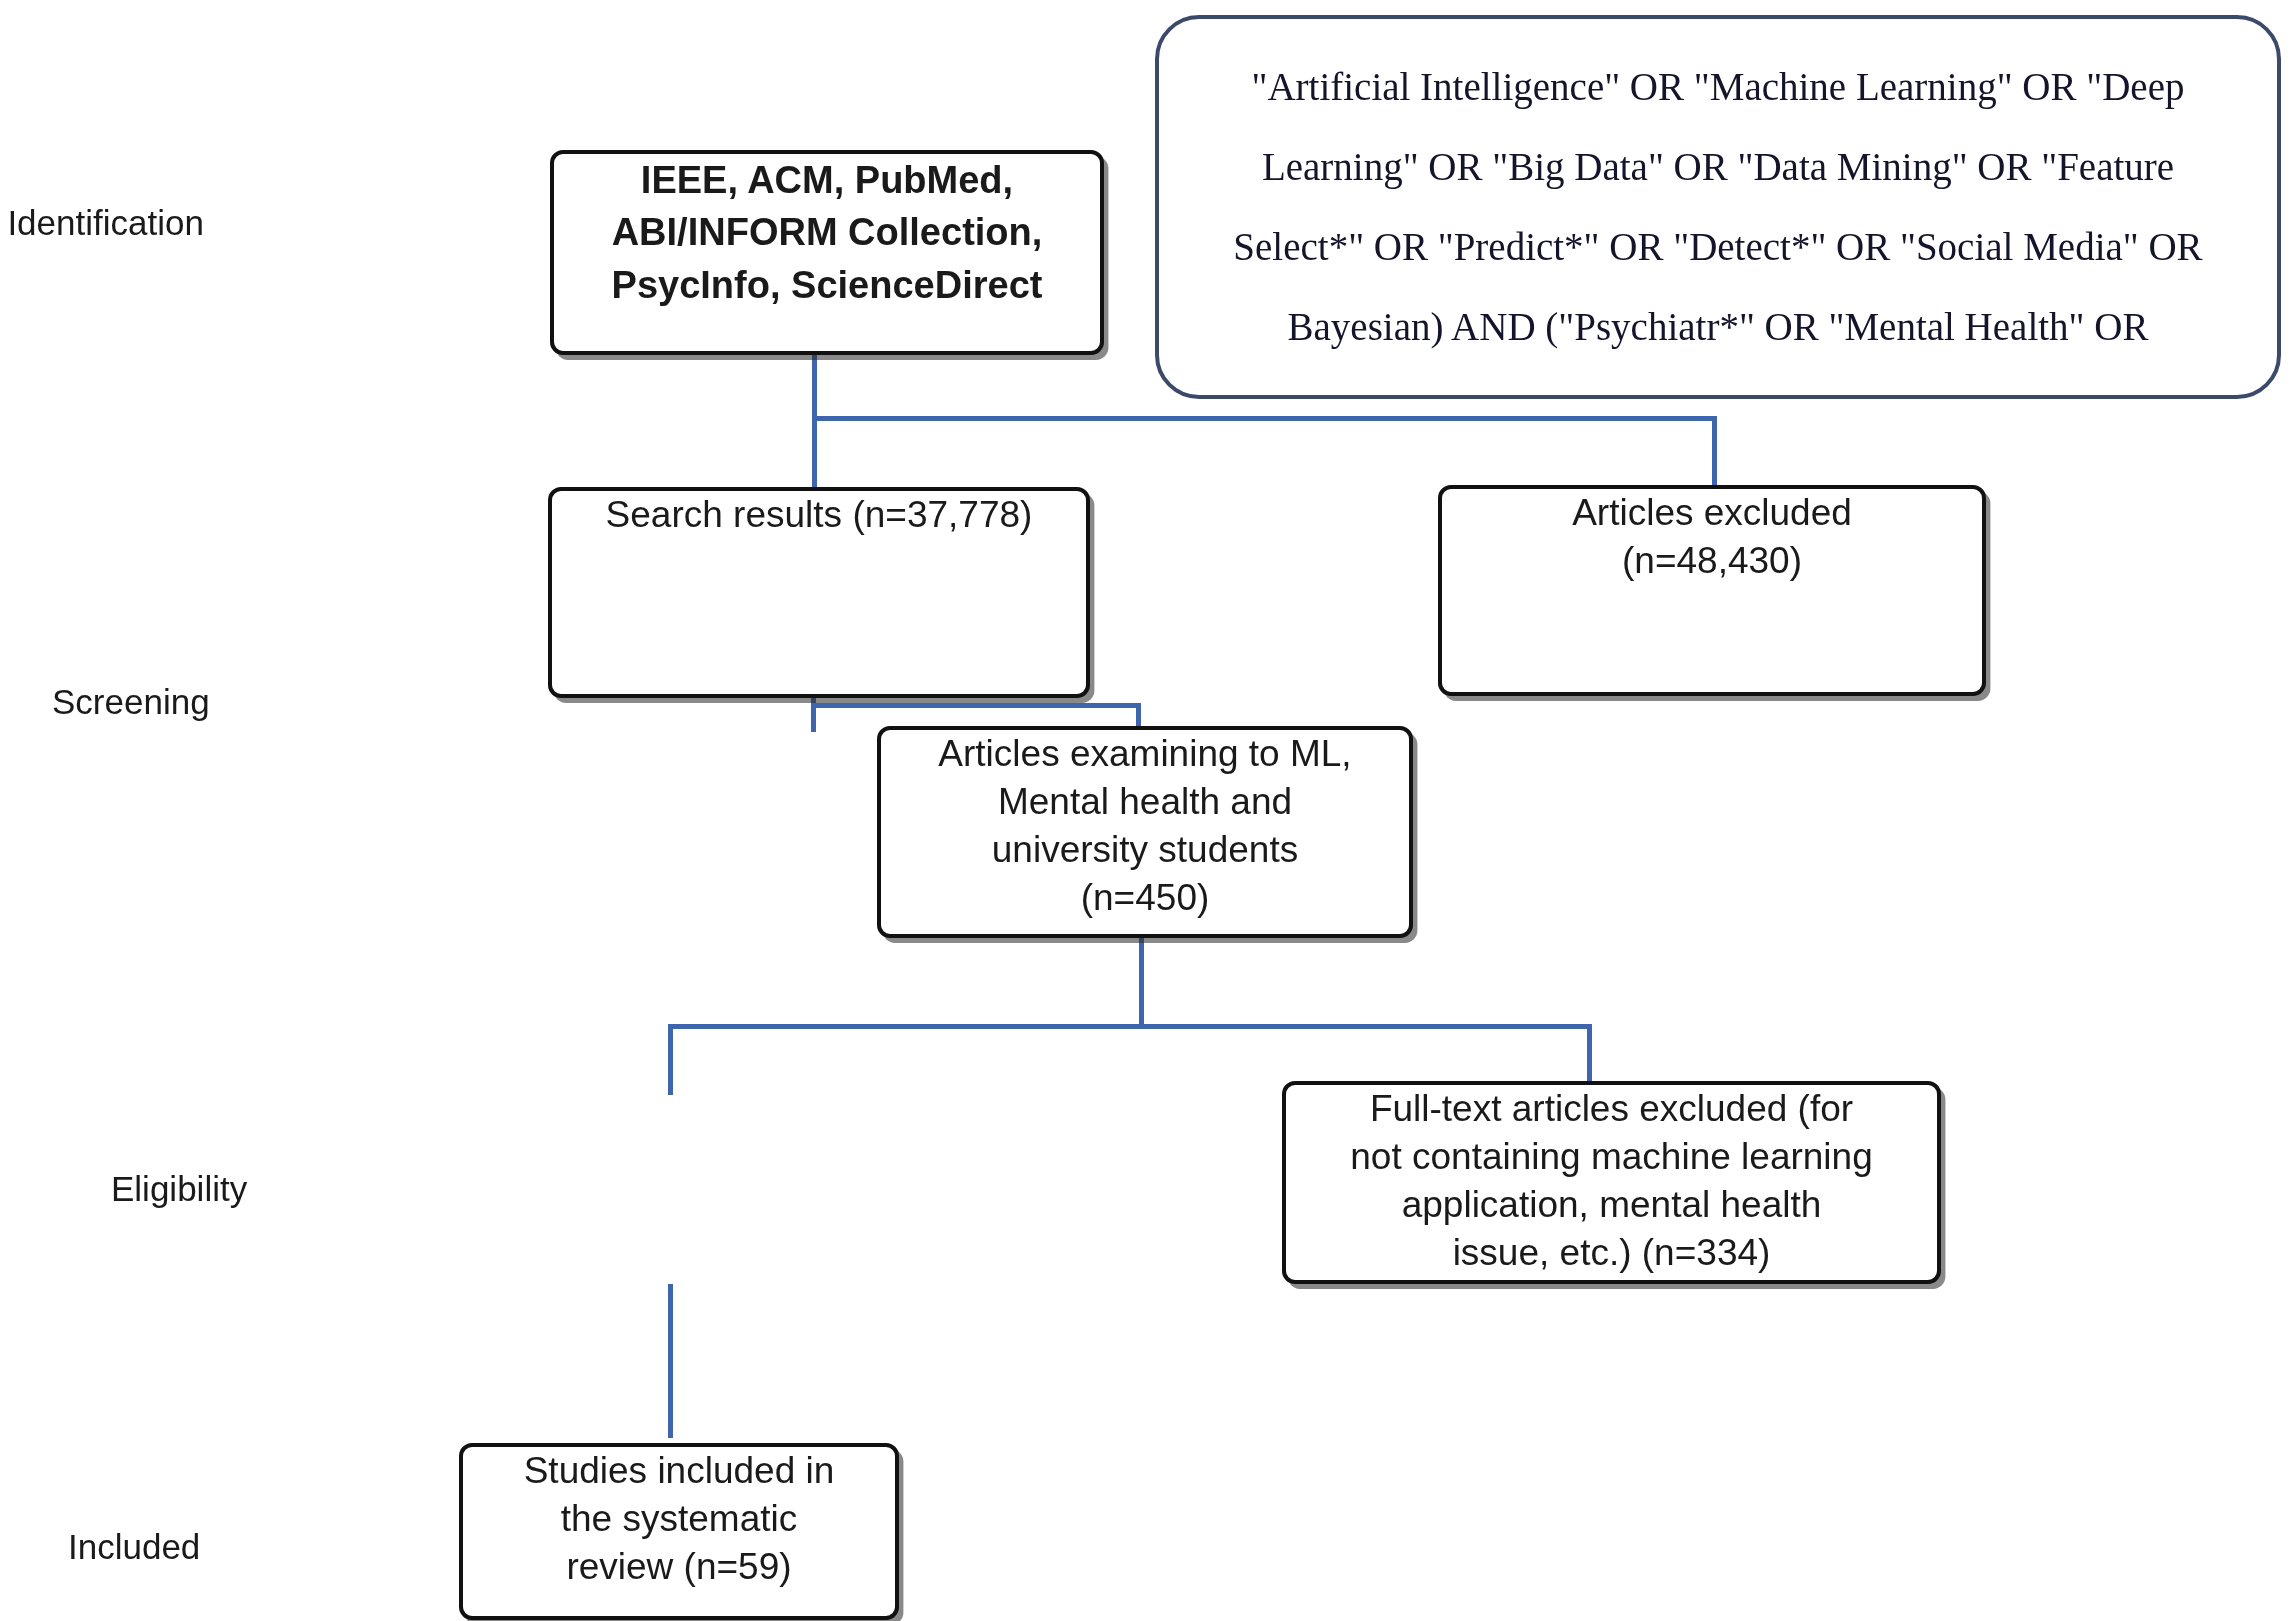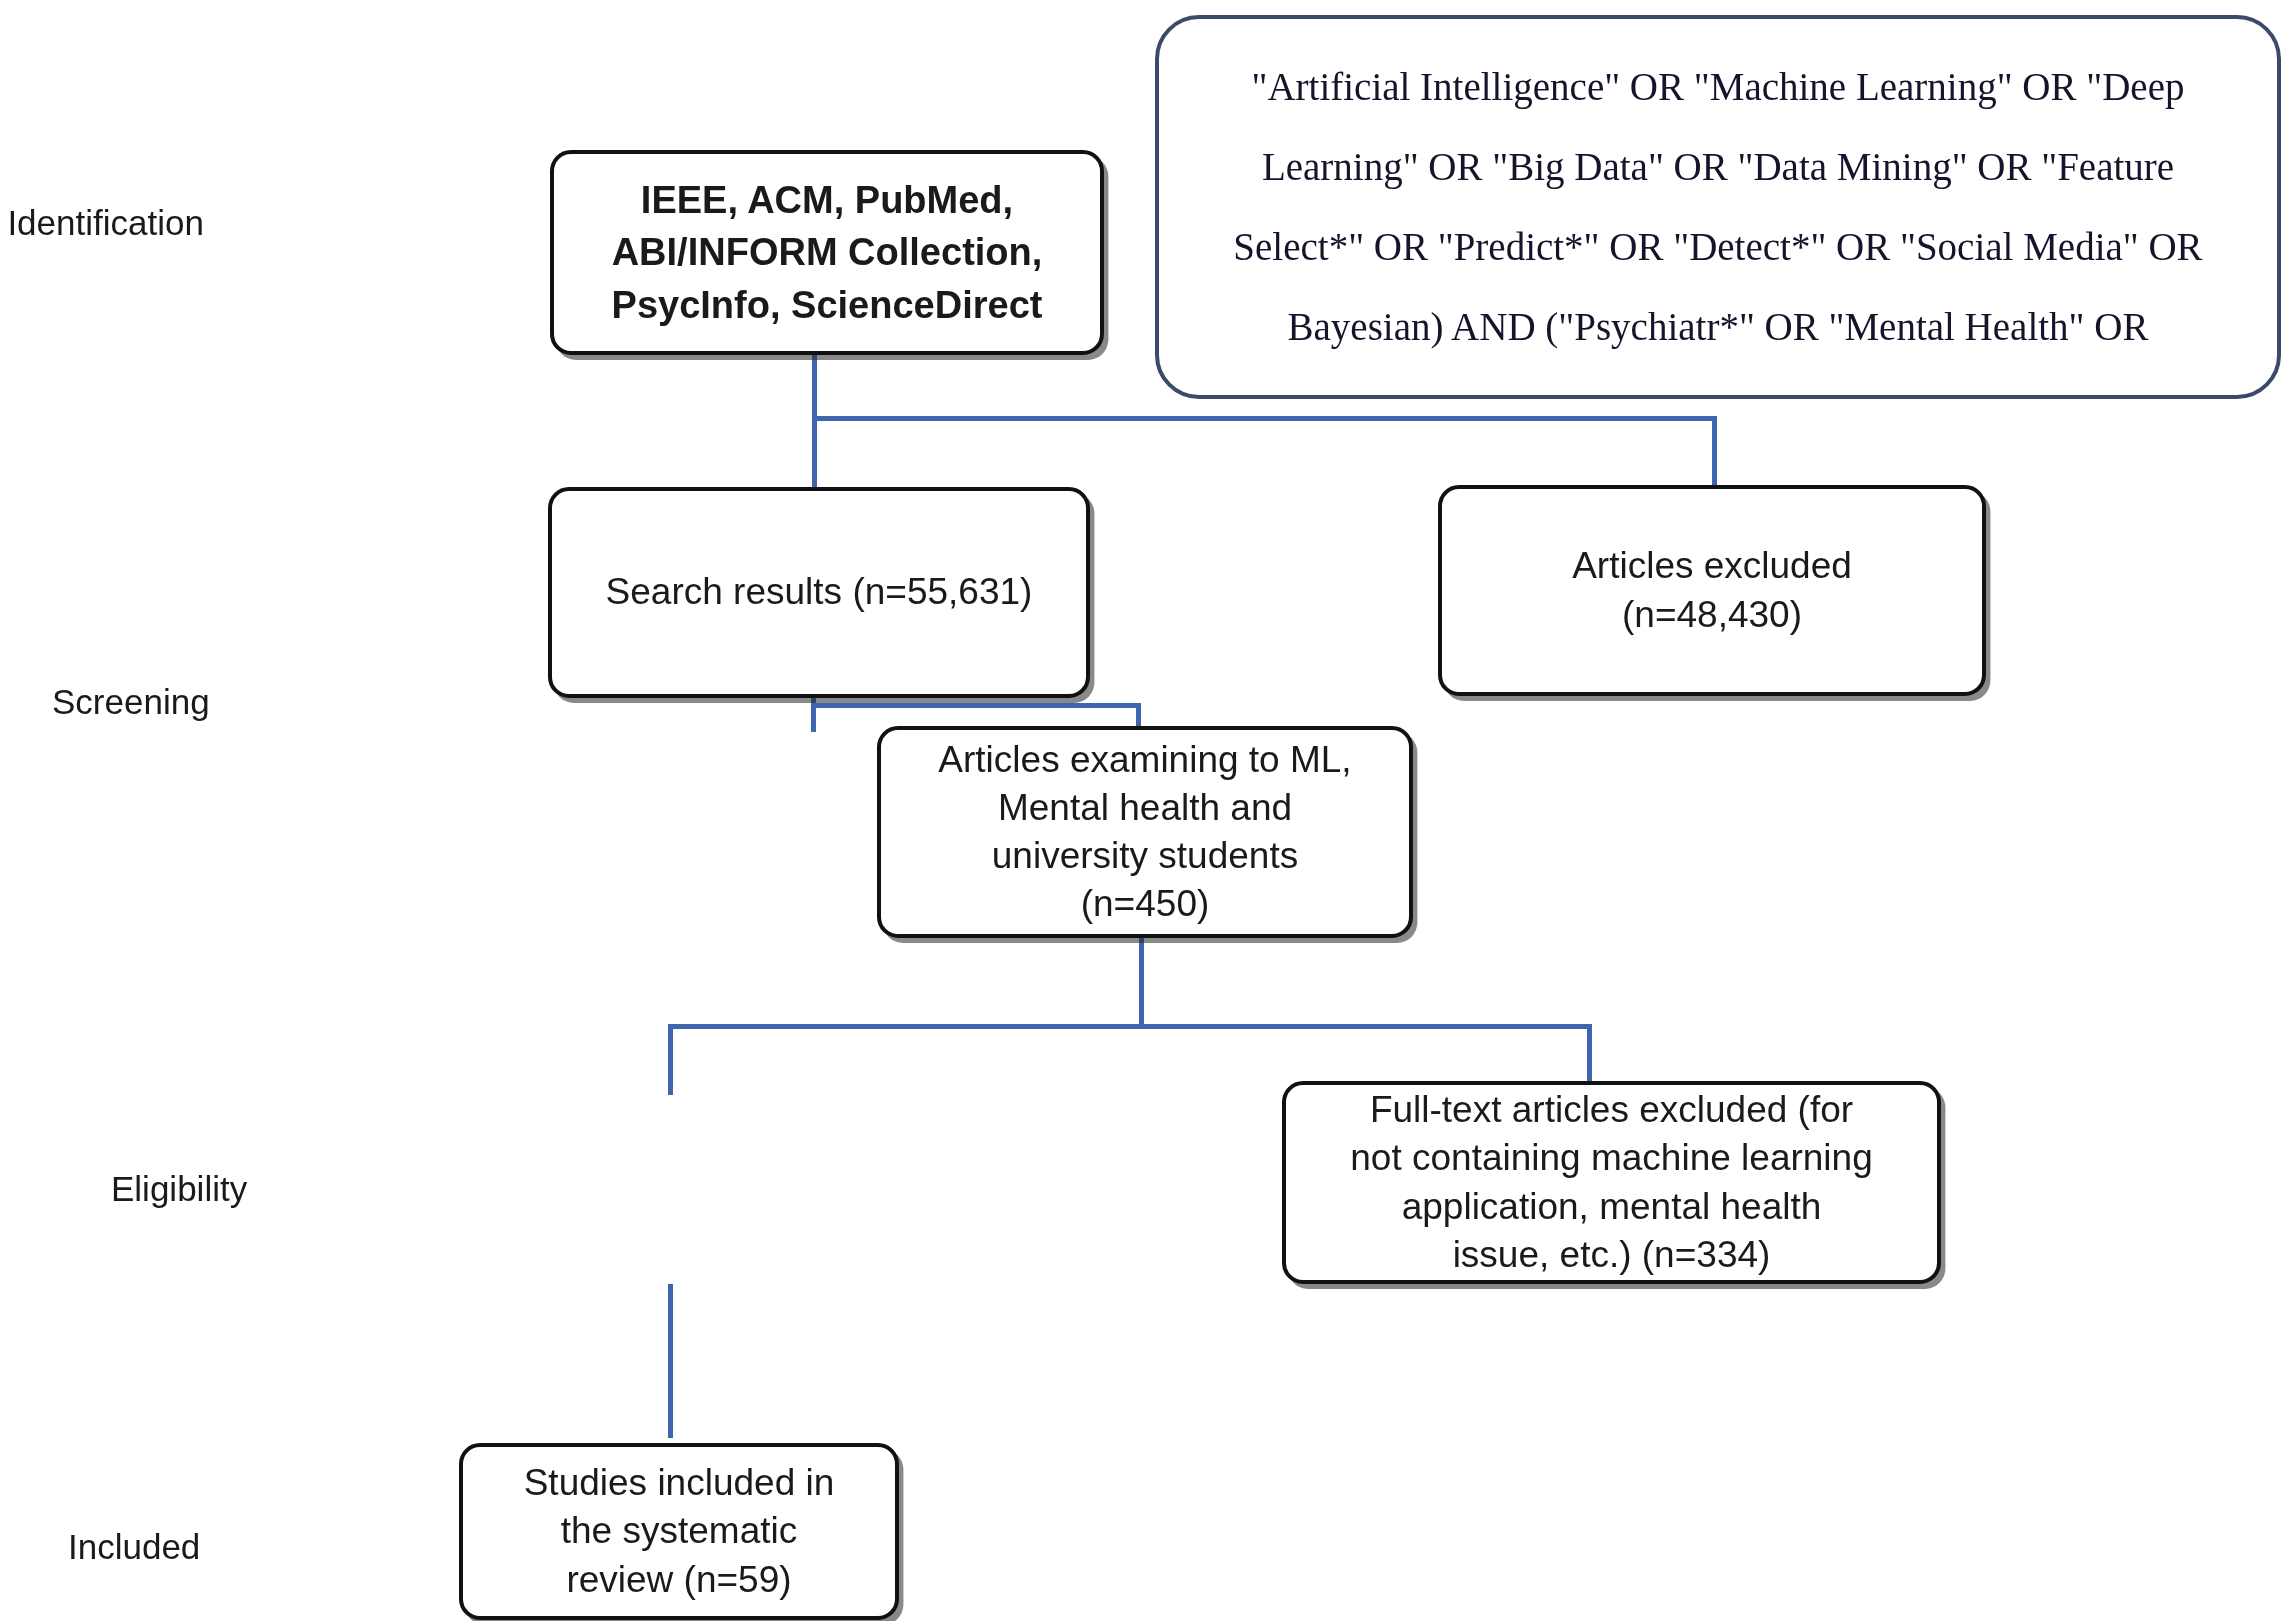--- a/index.html
+++ b/index.html
@@ -26,24 +26,24 @@
     white-space: nowrap;
     letter-spacing: 0px;
   }
 
   
   .node {
     position: absolute;
     box-sizing: border-box;
     background: #ffffff;
     border: 4.3px solid #111111;
-    border-radius: 21px;
+    border-radius: 13px;
     box-shadow: 5px 5.5px 0 -0.6px rgba(40,40,40,0.55);
     display: flex;
-    align-items: center;
+    align-items: flex-start;
     justify-content: center;
     text-align: center;
     font-family: "Liberation Sans", sans-serif;
     color: #1a1a1a;
   }
   .node .txt {
     display: block;
     width: 100%;
     white-space: pre-line;
     line-height: 1.30;
@@ -125,21 +125,21 @@
   </div>
 
   <div id="node-query" style="left:1155px; top:15px; width:1126px; height:384px;">
     <span class="txt">"Artificial Intelligence" OR "Machine Learning" OR "Deep
 Learning" OR "Big Data" OR "Data Mining" OR "Feature
 Select*" OR "Predict*" OR "Detect*" OR "Social Media" OR
 Bayesian) AND ("Psychiatr*" OR "Mental Health" OR</span>
   </div>
 
   <div class="node" id="node-search-results" style="left:548px; top:487px; width:542px; height:211px;">
-    <span class="txt">Search results (n=55,631)</span>
+    <span class="txt">Search results (n=37,778)</span>
   </div>
 
   <div class="node" id="node-articles-excluded" style="left:1438px; top:485px; width:548px; height:211px;">
     <span class="txt">Articles excluded
 (n=48,430)</span>
   </div>
 
   <div class="node" id="node-articles-examining" style="left:877px; top:726px; width:536px; height:212px;">
     <span class="txt">Articles examining to ML,
 Mental health and

